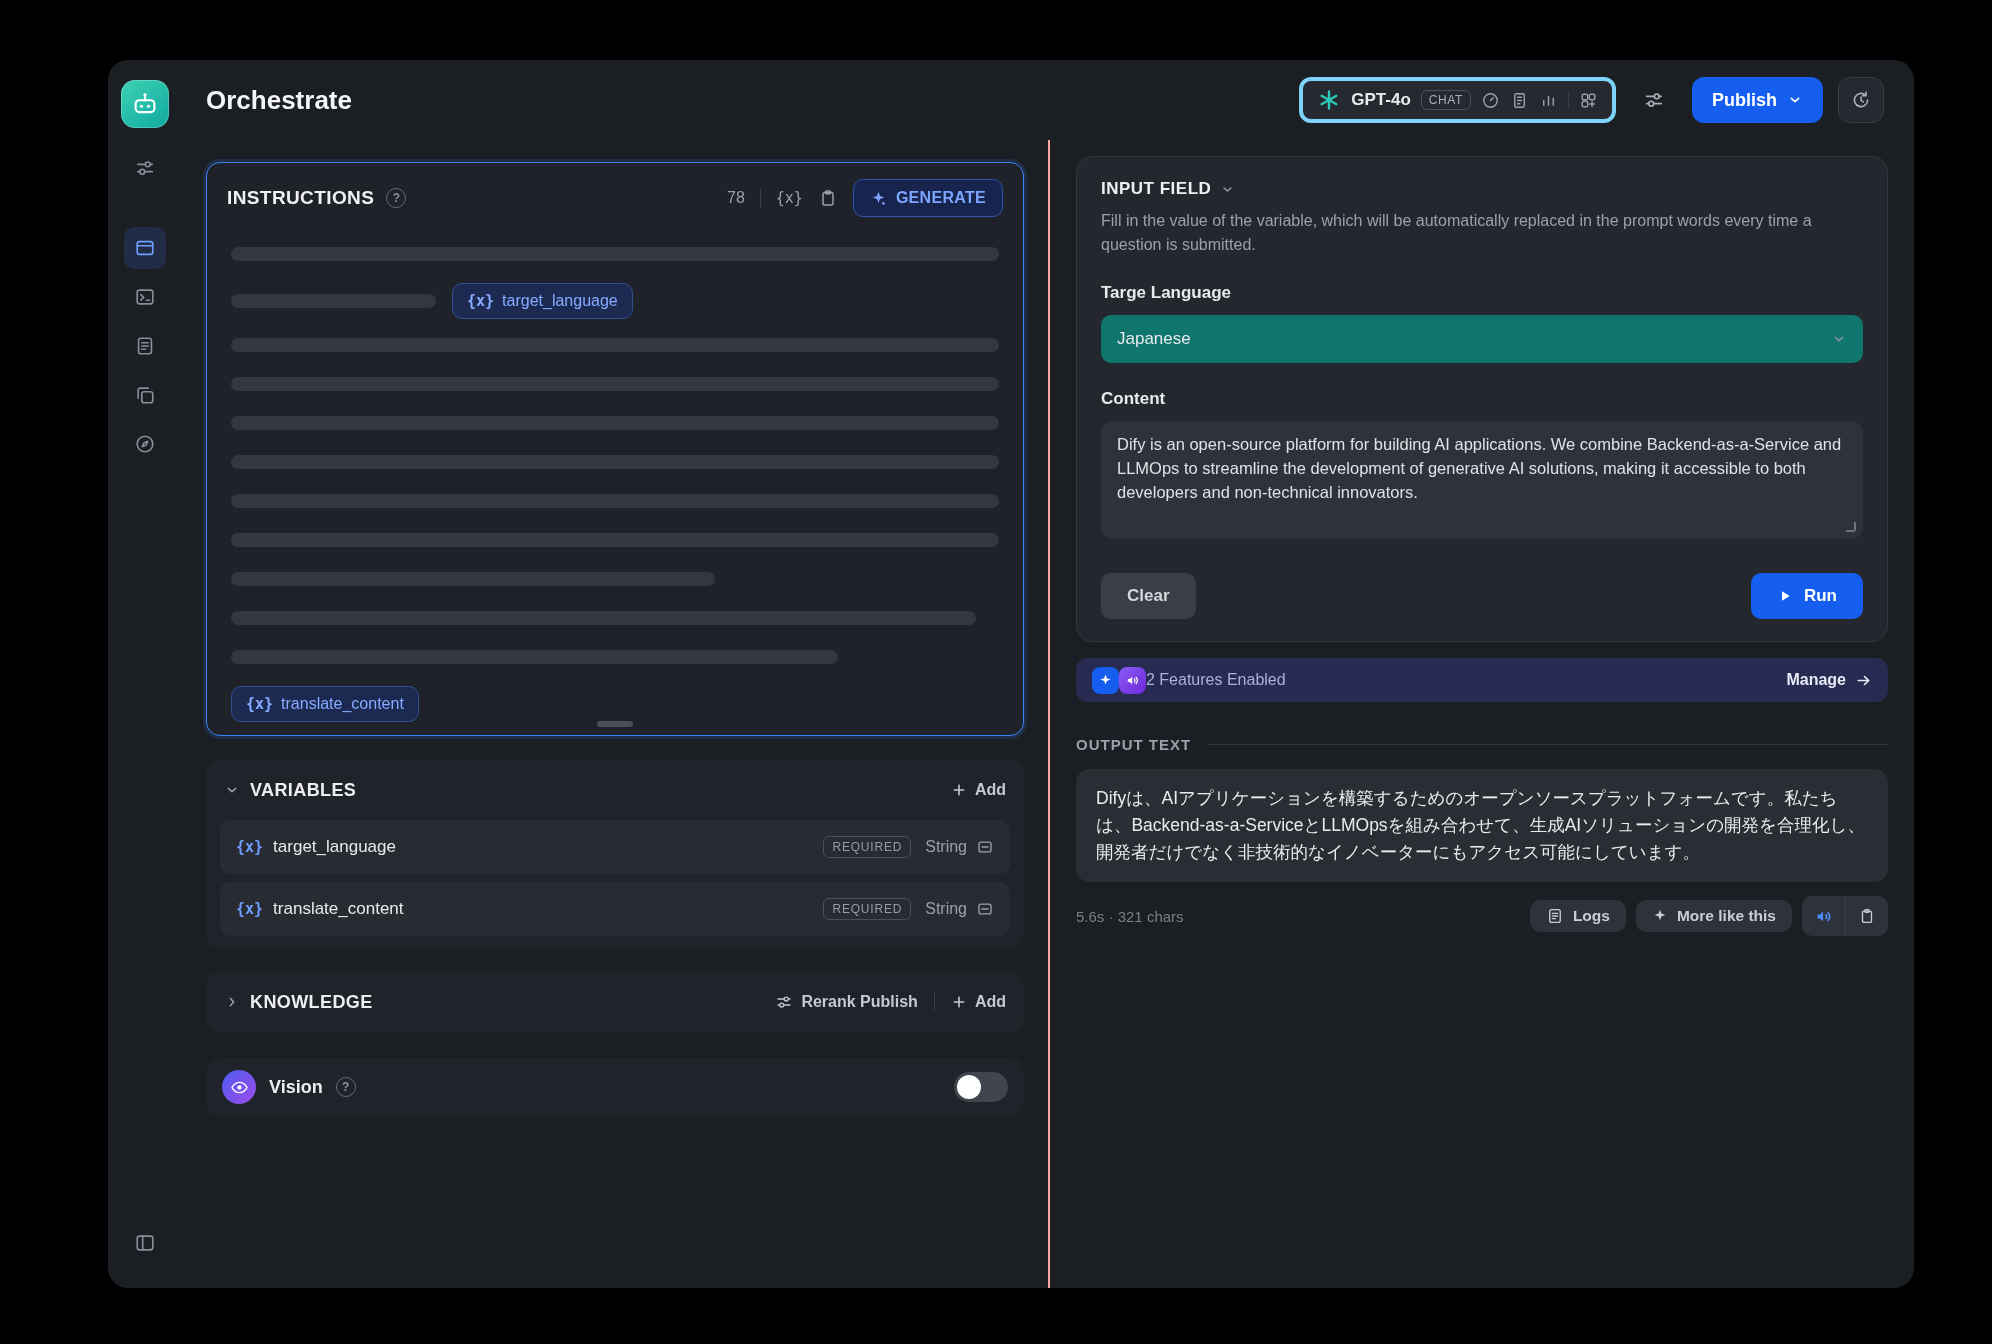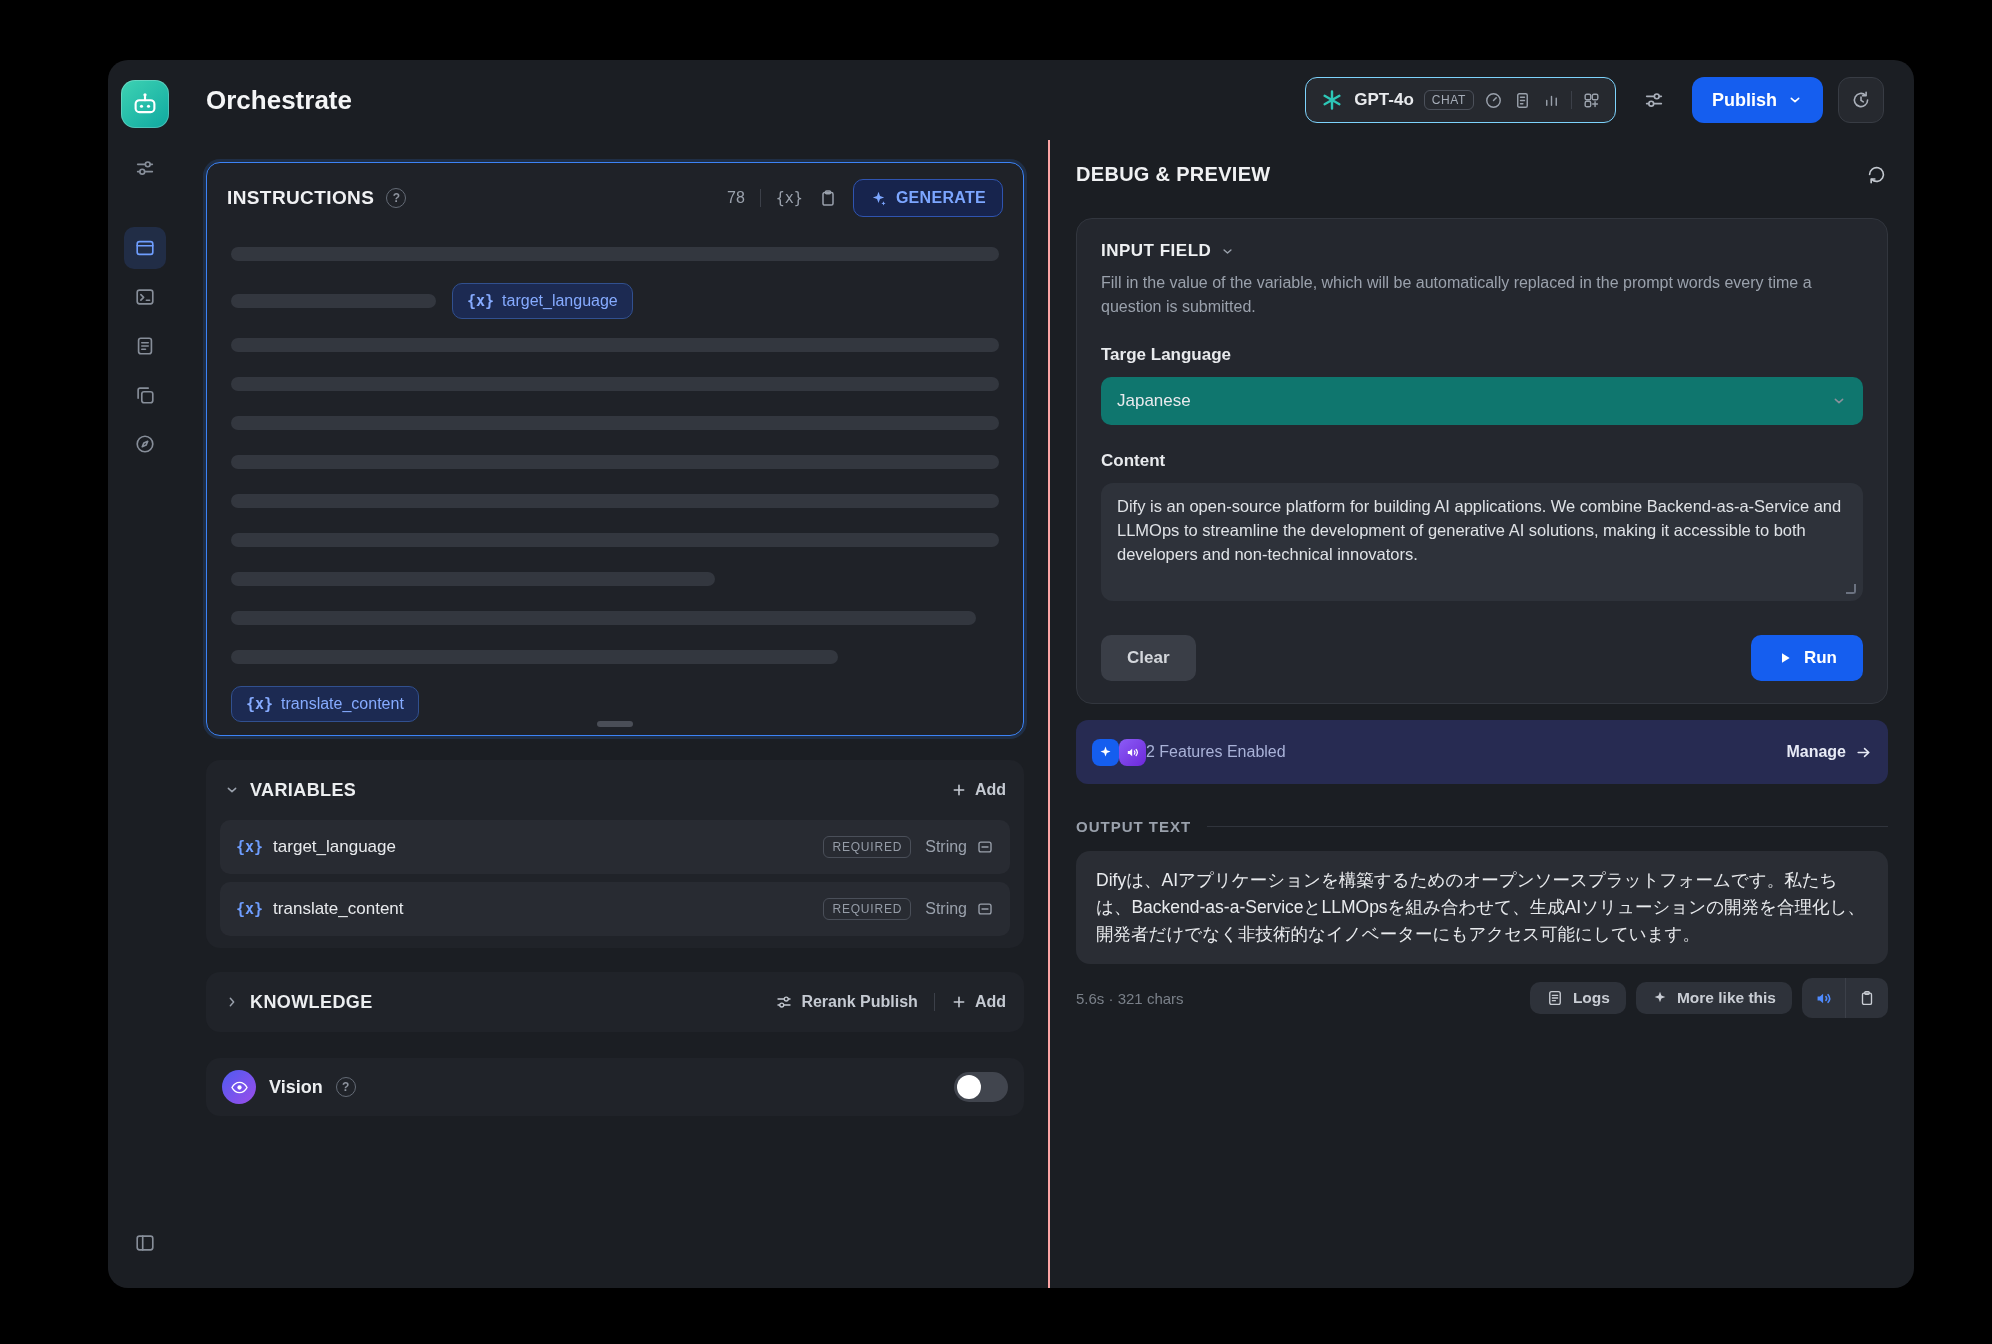--- a/index.html
+++ b/index.html
@@ -19,21 +19,21 @@
   .side-icon { width:42px; height:42px; border-radius:10px; display:flex; align-items:center; justify-content:center; color:#878e99; cursor:pointer; }
   .side-icon.active { background:rgba(66,124,255,.16); color:#6f9eff; }
   .side-gap { height:24px; }
   .side-icon.collapse { margin-top:auto; }
   
   .main { flex:1; display:flex; flex-direction:column; min-width:0; }
   .topbar { height:80px; flex:0 0 80px; display:flex; align-items:center; padding:0 30px 0 24px; }
   .page-title { font-size:26px; font-weight:700; color:#f4f5f6; }
   .topbar-right { margin-left:auto; display:flex; align-items:center; gap:15px; }
   .model-pill { display:flex; align-items:center; gap:10px; height:46px; padding:0 14px;
-    background:#26292f; border:1px solid #7dd3fc; border-radius:12px; cursor:pointer; }
+    background:#26292f; border:4px solid #7dd3fc; border-radius:12px; cursor:pointer; }
   .model-name { font-size:17px; font-weight:600; color:#e8eaed; }
   .chat-badge { font-size:12px; letter-spacing:.6px; color:#a6adb8; border:1px solid #4c515b; border-radius:6px; padding:2px 7px; }
   .pill-ic { color:#9aa1ac; display:flex; }
   .v-sep { width:1px; height:18px; background:#3c4049; }
   .icon-btn { width:46px; height:46px; display:flex; align-items:center; justify-content:center; color:#aab0ba; cursor:pointer; border-radius:12px; }
   .icon-btn.boxed { background:#26292f; border:1px solid #383c44; }
   .publish-btn { display:flex; align-items:center; gap:10px; height:46px; padding:0 20px; background:#155eef; border:none;
     border-radius:12px; color:#fff; font-size:18px; font-weight:600; cursor:pointer; font-family:inherit; }
   
   .content { flex:1; display:flex; min-height:0; }
@@ -98,21 +98,21 @@
   .select .chev { margin-left:auto; }
   .textarea { margin-top:12px; min-height:118px; background:#2e323a; border-radius:12px; padding:12px 16px;
     font-size:16.5px; line-height:1.45; color:#dfe2e6; position:relative; cursor:text; }
   .resize-corner { position:absolute; right:7px; bottom:7px; width:10px; height:10px;
     border-right:2px solid #6b7280; border-bottom:2px solid #6b7280; border-bottom-right-radius:3px; }
   .card-actions { margin-top:34px; display:flex; align-items:center; }
   .clear-btn { height:46px; padding:0 26px; background:#3a3e47; border:none; border-radius:10px; color:#d4d7dc;
     font-size:17px; font-weight:600; font-family:inherit; cursor:pointer; }
   .run-btn { margin-left:auto; height:46px; padding:0 26px; background:#155eef; border:none; border-radius:10px; color:#fff;
     font-size:17px; font-weight:700; display:flex; align-items:center; gap:11px; font-family:inherit; cursor:pointer; }
-  .features-bar { margin-top:16px; height:64px; background:#272b52; border-radius:12px; display:flex; align-items:center; padding:0 16px; }
+  .features-bar { margin-top:16px; height:44px; background:#272b52; border-radius:12px; display:flex; align-items:center; padding:0 16px; }
   .feat-ic { width:27px; height:27px; border-radius:8px; display:flex; align-items:center; justify-content:center; color:#fff; flex:0 0 27px; }
   .feat-ic.blue { background:#155eef; }
   .feat-ic.purple { background:linear-gradient(135deg,#8b5cf6,#6d28d9); }
   .features-text { font-size:16px; color:#a9b2d8; }
   .manage { margin-left:auto; display:flex; align-items:center; gap:9px; color:#e7eaf6; font-size:16px; font-weight:600; cursor:pointer; }
   .out-head { margin-top:34px; display:flex; align-items:center; gap:16px; }
   .out-title { font-size:15px; font-weight:700; letter-spacing:1px; color:#9aa1ac; }
   .h-line { flex:1; height:1px; background:#30343c; }
   .output-bubble { margin-top:16px; background:#2a2d34; border-radius:14px; padding:16px 20px; font-size:17.5px; line-height:1.55; color:#e9ebee; }
   .out-foot { margin-top:14px; display:flex; align-items:center; gap:12px; }
@@ -428,31 +428,20 @@
           <span class="vision-label">Vision</span>
           <span class="help-badge">?</span>
           <div class="toggle">
             <div class="toggle-knob"></div>
           </div>
         </div>
       </div>
 
       <div class="right-col">
 
-        <div class="debug-header">
-          <span class="debug-title">DEBUG &amp; PREVIEW</span>
-          <span class="refresh-btn">
-            <span>
-              <svg width="23" height="23" viewBox="0 0 25 25" fill="none" stroke="currentColor" stroke-width="1.8" stroke-linecap="round" stroke-linejoin="round">
-                <path d="M5 12.5a7.5 7.5 0 1 1 2.3 5.4"></path>
-                  <path d="M6.7 21.4v-4h4"></path>
-              </svg>
-            </span>
-          </span>
-        </div>
 
         <div class="input-card">
           <div class="card-title-row">
             <span class="card-title">INPUT FIELD</span>
             <span class="chev">
               <svg width="15" height="15" viewBox="0 0 24 24" fill="none" stroke="currentColor" stroke-width="2.2" stroke-linecap="round" stroke-linejoin="round">
                 <path d="M6.5 9.5l5.5 5 5.5-5"></path>
               </svg>
             </span>
           </div>

